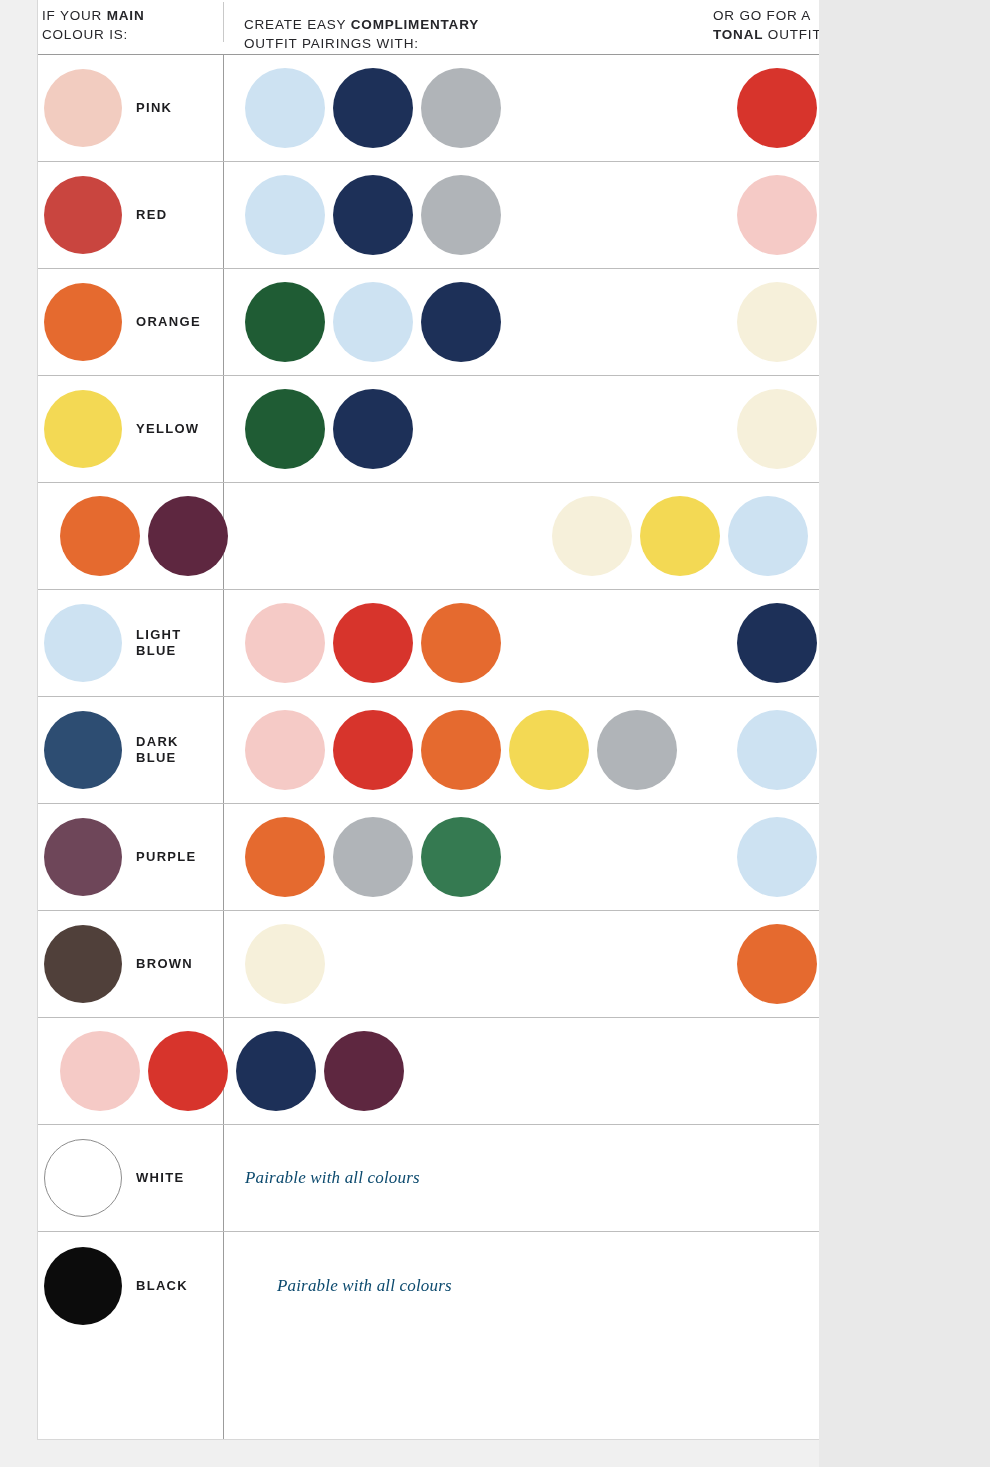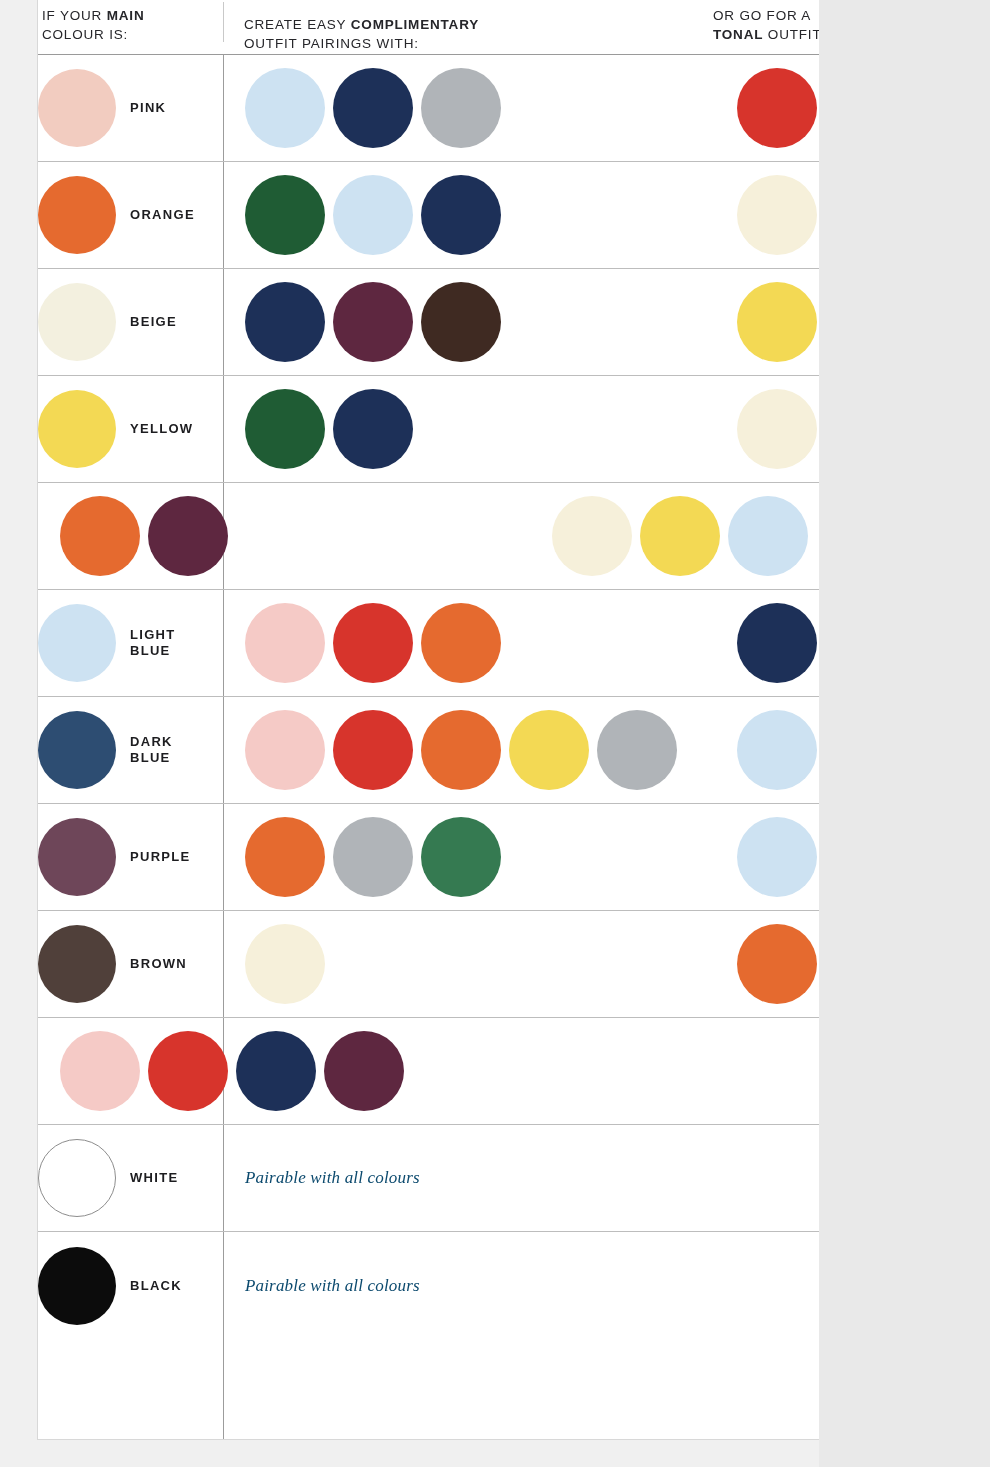--- a/index.html
+++ b/index.html
@@ -66,28 +66,29 @@
   }
   
   .row {
     position: relative;
     display: flex;
     align-items: center;
     border-bottom: 1px solid #bdbdbd;
     box-sizing: border-box;
     height: 107px;
   }
-  .row:last-child { border-bottom: none; }
+  .row:last-child { border-bottom: none; gap: 32px; }
 
   .row-main {
     width: 185px;
     flex: 0 0 185px;
     display: flex;
     align-items: center;
     box-sizing: border-box;
+    padding-left: 6px;
   }
   .main-dot {
     width: 78px;
     height: 78px;
     border-radius: 50%;
     flex: 0 0 78px;
   }
   .main-dot.outline {
     background: #ffffff;
     border: 1px solid #8d8d8d;
@@ -166,49 +167,49 @@
               <div class="sw" style="background: rgb(176, 180, 184);"></div>
             </div>
             <div class="tonal-group">
               <div class="sw" style="background: rgb(215, 52, 44);"></div>
               <div class="sw" style="background: rgb(246, 240, 218);"></div>
             </div>
           </div>
         </div>
         <div class="row">
           <div class="row-main">
+            <div class="main-dot" style="background: rgb(201, 69, 63);"></div>
+            <div class="main-label">RED</div>
+          </div>
+          <div class="row-swatches">
+            <div class="comp-group">
+              <div class="sw" style="background: rgb(205, 226, 242);"></div>
+              <div class="sw" style="background: rgb(29, 48, 88);"></div>
+              <div class="sw" style="background: rgb(176, 180, 184);"></div>
+            </div>
+            <div class="tonal-group">
+              <div class="sw" style="background: rgb(245, 202, 198);"></div>
+              <div class="sw" style="background: rgb(246, 240, 218);"></div>
+            </div>
+          </div>
+        </div>
+        <div class="row">
+          <div class="row-main">
             <div class="main-dot" style="background: rgb(229, 106, 47);"></div>
             <div class="main-label">ORANGE</div>
           </div>
           <div class="row-swatches">
             <div class="comp-group">
               <div class="sw" style="background: rgb(31, 92, 52);"></div>
               <div class="sw" style="background: rgb(205, 226, 242);"></div>
               <div class="sw" style="background: rgb(29, 48, 88);"></div>
             </div>
             <div class="tonal-group">
               <div class="sw" style="background: rgb(246, 240, 218);"></div>
               <div class="sw" style="background: rgb(63, 42, 34);"></div>
-            </div>
-          </div>
-        </div>
-        <div class="row">
-          <div class="row-main">
-            <div class="main-dot" style="background: rgb(243, 240, 223);"></div>
-            <div class="main-label">BEIGE</div>
-          </div>
-          <div class="row-swatches">
-            <div class="comp-group">
-              <div class="sw" style="background: rgb(29, 48, 88);"></div>
-              <div class="sw" style="background: rgb(94, 39, 64);"></div>
-              <div class="sw" style="background: rgb(63, 42, 34);"></div>
-            </div>
-            <div class="tonal-group">
-              <div class="sw" style="background: rgb(243, 217, 84);"></div>
-              <div class="sw" style="background: rgb(229, 106, 47);"></div>
             </div>
           </div>
         </div>
         <div class="row">
           <div class="row-main">
             <div class="main-dot" style="background: rgb(243, 217, 84);"></div>
             <div class="main-label">YELLOW</div>
           </div>
           <div class="row-swatches">
             <div class="comp-group">

